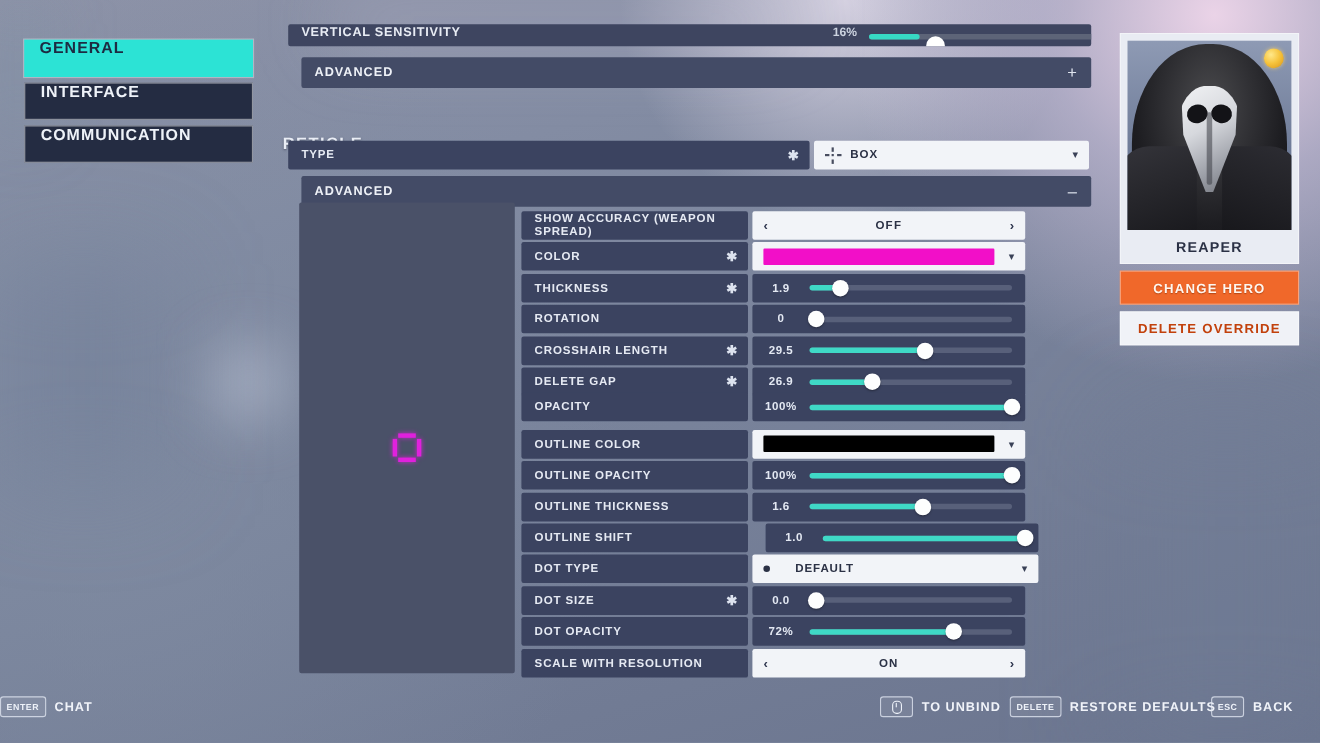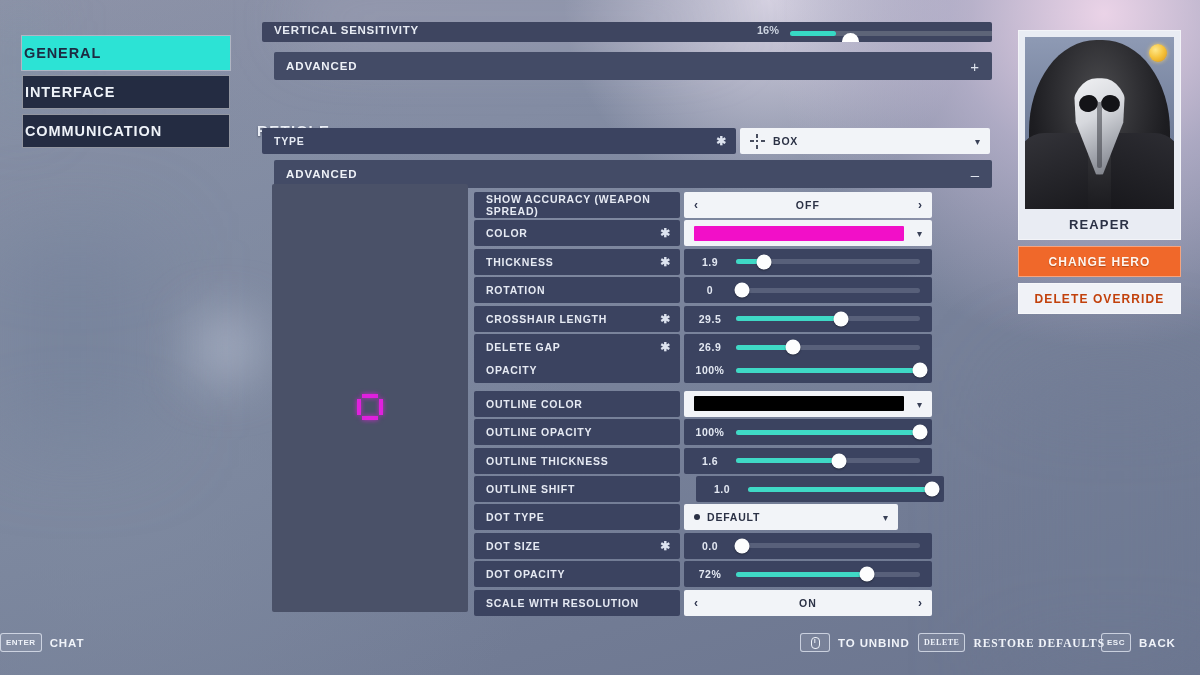--- a/index.html
+++ b/index.html
@@ -25,22 +25,22 @@
   }
   .bd-b1 { left: 196px; top: 316px; width: 60px; height: 64px; background: rgba(198,206,223,.55); }
   .bd-b2 { left: 0px;   top: 240px; width: 150px; height: 200px; background: rgba(110,124,150,.45); filter: blur(44px); }
   .bd-b3 { left: 1020px; top: 380px; width: 190px; height: 300px; background: rgba(112,124,150,.4); filter: blur(50px); }
   .bd-b4 { left: 300px; top: 0px; width: 420px; height: 40px; background: rgba(200,196,214,.35); filter: blur(34px); }
   .bd-b5 { left: 0px; top: 0px; width: 40px; height: 120px; background: rgba(120,150,165,.35); filter: blur(30px); }
 
   
   #sidebar { position: absolute; left: 22px; top: 36px; width: 208px; }
   .nav-item {
-    height: 34px; display: flex; align-items: center;
-    padding-left: 2px; margin-bottom: 5px;
+    height: 34px; display: flex; align-items: flex-start;
+    padding-left: 14px; margin-bottom: 5px;
     font-size: 14.5px; font-weight: 700; letter-spacing: .9px;
   }
   .nav-item.active {
     background: #2ce3d5;
     color: #1d2b42;
     box-shadow: 0 0 0 1px rgba(255,255,255,.35);
   }
   .nav-item.idle {
     background: #242c42;
     color: #eef2f8;
@@ -216,21 +216,21 @@
   .key .mouse {
     width: 9px; height: 12px; border: 1.4px solid #eef2f9; border-radius: 4px; position: relative;
   }
   .key .mouse::after {
     content: ""; position: absolute; left: 50%; top: 1px; transform: translateX(-50%);
     width: 1.4px; height: 4px; background: #eef2f9;
   }
   .hint-label { font-size: 11.5px; font-weight: 700; color: #f0f3f9; letter-spacing: .9px; }
   #h-chat    { left: 0px; }
   #h-unbind  { left: 800px; }
-  #h-restore { left: 918px; font-family: Liberation Serif, serif; }
+  #h-restore { left: 918px; }
   #h-back    { left: 1101px; }
 </style>
 </head>
 <body>
 
 <div id="backdrop">
   <div class="bd-base"></div>
   <div class="bd-blob bd-b2"></div>
   <div class="bd-blob bd-b3"></div>
   <div class="bd-blob bd-b4"></div>
@@ -426,21 +426,21 @@
           <span class="track">
             <span class="fill" style="width:100%;"></span>
             <span class="knob" style="left:100%;"></span>
           </span>
         </div>
       </div>
       <div class="row" style="left: 212px; top: 482.4px;">
         <div class="name" style="width: 206px;">
           <span>DOT TYPE</span>
         </div>
-        <div class="ctl white" style="width: 214px;">
+        <div class="ctl white" style="width: 260px; gap: 16px;">
           <span class="dot-glyph"></span>
           <span class="txt">DEFAULT</span>
           <span class="chev">▾</span>
         </div>
       </div>
       <div class="row" style="left: 212px; top: 510.8px;">
         <div class="name" style="width: 206px;">
           <span>DOT SIZE</span>
           <span class="star">✱</span>
         </div>

